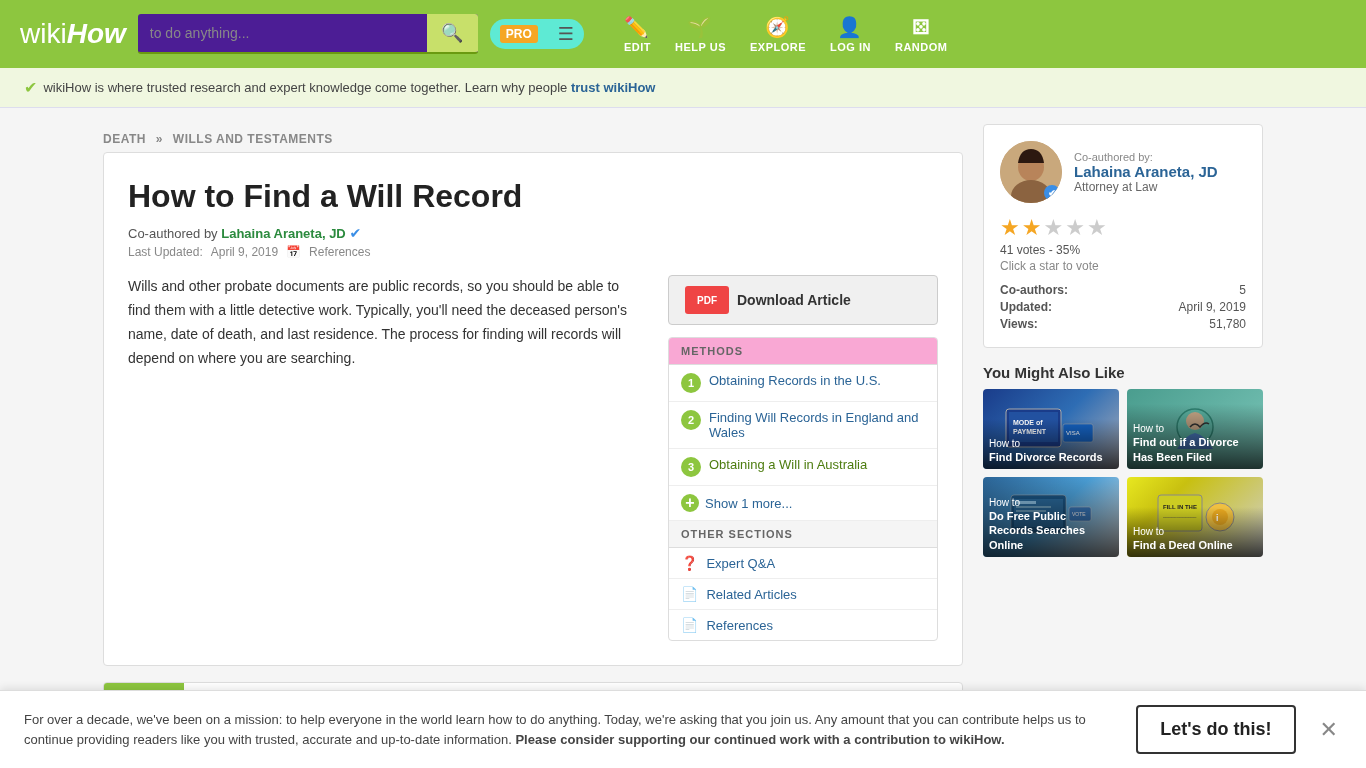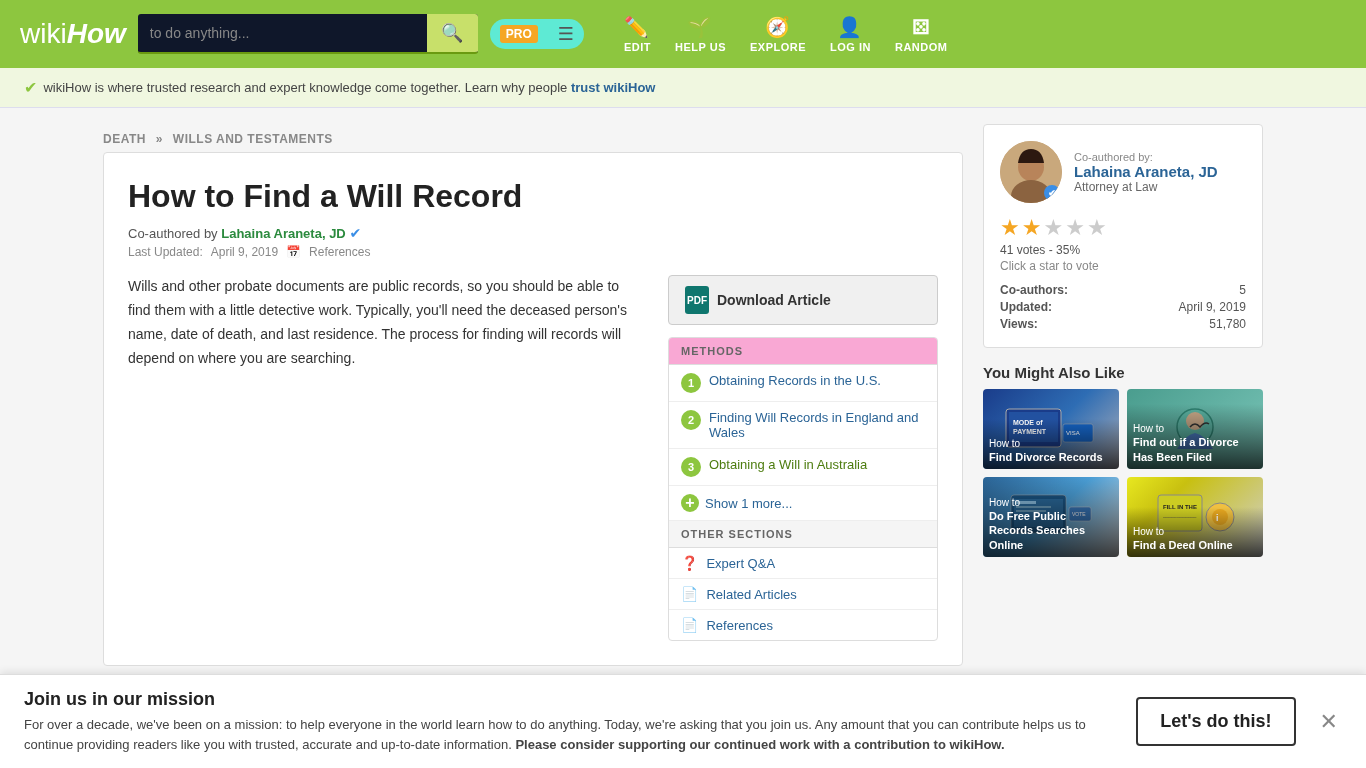--- a/index.html
+++ b/index.html
@@ -6,21 +6,21 @@
     body { font-family: Arial, sans-serif; font-size: 14px; background: #f5f5f5; }
   </style>
 </head>
 <body>
 
 <header style="background:#8dc63f; display:flex; align-items:center; padding:0 20px; height:68px; gap:12px;">
   <div style="display:flex; align-items:center; cursor:pointer;">
     <span style="font-size:28px; font-weight:400; color:#fff;">wiki</span>
     <span style="font-size:28px; font-weight:800; font-style:italic; color:#fff;">How</span>
   </div>
-  <div style="display:flex; align-items:center; background:#0f172a; border-radius:3px; border-bottom:2px solid #6a9a10; flex:1; max-width:340px; overflow:hidden;">
+  <div style="display:flex; align-items:center; background:#4c1d95; border-radius:3px; border-bottom:2px solid #6a9a10; flex:1; max-width:340px; overflow:hidden;">
     <input type="text" style="flex: 1 1 0%; border: none; outline: none; padding: 8px 12px; font-size: 14px; color: rgb(136, 136, 136); background: transparent;" value="to do anything..." placeholder="to do anything...">
     <button style="background:#c8e06a; border:none; padding:8px 14px; cursor:pointer; font-size:18px; color:#555;">🔍</button>
   </div>
   <div style="display:flex; align-items:center; background:#5eead4; border-radius:20px; padding:4px 10px; gap:20px; cursor:pointer;">
     <span style="background:#f5a623; color:#fff; font-weight:700; font-size:12px; padding:2px 6px; border-radius:3px;">PRO</span>
     <span style="font-size:18px; color:#555; cursor:pointer;">☰</span>
   </div>
   <nav style="display:flex; gap:0; margin-left:16px;">
     <div style="display:flex; flex-direction:column; align-items:center; color:#fff; cursor:pointer; padding:6px 12px; font-size:11px; font-weight:700; letter-spacing:0.5px; gap:2px;">
       <span style="font-size:20px;">✏️</span>
@@ -73,21 +73,21 @@
       <div style="font-size:12px; color:#888; margin-bottom:16px; display:flex; align-items:center; gap:8px;">
         <span>Last Updated:</span>
         <span>April 9, 2019</span>
         <span style="font-size:12px;">📅</span>
         <a href="#" style="color:#888; text-decoration:none;"><span>References</span></a>
       </div>
       <div style="display:flex; gap:24px; align-items:flex-start;">
         <p style="flex:1; font-size:14px; line-height:1.7; color:#333;">Wills and other probate documents are public records, so you should be able to find them with a little detective work. Typically, you'll need the deceased person's name, date of death, and last residence. The process for finding will records will depend on where you are searching.</p>
         <div style="width:270px; flex-shrink:0;">
           <button style="display:flex; align-items:center; gap:8px; background:#f0f0f0; border:1px solid #ccc; border-radius:4px; padding:10px 16px; font-size:14px; font-weight:600; color:#333; cursor:pointer; margin-bottom:12px; width:100%;">
-            <span style="width:24px; height:28px; background:#0f766e; color:#fff; font-size:10px; font-weight:700; display:flex; align-items:center; justify-content:center; border-radius:3px; flex-shrink:0;">PDF</span>
+            <span style="width:44px; height:28px; background:#ef4444; color:#fff; font-size:10px; font-weight:700; display:flex; align-items:center; justify-content:center; border-radius:3px; flex-shrink:0;">PDF</span>
             <span>Download Article</span>
           </button>
 
           <div style="border:1px solid #ddd; border-radius:4px; overflow:hidden;">
             <div style="background:#f9a8d4; padding:7px 12px; font-size:11px; font-weight:700; color:#666; letter-spacing:1px; border-bottom:1px solid #ddd;">
               <span>METHODS</span>
             </div>
             <div style="display:flex; align-items:flex-start; gap:8px; padding:8px 12px; border-bottom:1px solid #eee; cursor:pointer;">
               <span style="width:20px; height:20px; border-radius:50%; background:#8dc63f; color:#fff; font-size:11px; font-weight:700; display:flex; align-items:center; justify-content:center; flex-shrink:0;">1</span>
               <a href="#" style="color:#2b6496; text-decoration:none; font-size:13px;">Obtaining Records in the U.S.</a>
@@ -287,21 +287,20 @@
           </div>
         </div>
       </div>
     </div>
 
   </div>
 </div>
 
 <div style="position:fixed; bottom:0; left:0; right:0; background:#fff; border-top:1px solid #ddd; padding:14px 24px; display:flex; align-items:center; gap:20px; z-index:100; box-shadow:0 -2px 8px rgba(0,0,0,0.1);">
   <div style="flex:1;">
-    <div style="font-size:18px; font-weight:700; color:#222; margin-bottom:5px;">Join us in our mission</div>
     <div style="font-size:13px; color:#444; line-height:1.5;">
       <span>For over a decade, we've been on a mission: to help everyone in the world learn how to do anything. Today, we're asking that you join us. Any amount that you can contribute helps us to continue providing readers like you with trusted, accurate and up-to-date information. <strong>Please consider supporting our continued work with a contribution to wikiHow.</strong></span>
     </div>
   </div>
   <button style="background:#fff; border:2px solid #333; border-radius:4px; padding:12px 22px; font-size:18px; font-weight:700; color:#222; cursor:pointer; white-space:nowrap; flex-shrink:0;">
     <span>Let's do this!</span>
   </button>
   <span style="font-size:22px; color:#888; cursor:pointer; font-weight:300; padding:4px; flex-shrink:0;">✕</span>
 </div>
 

